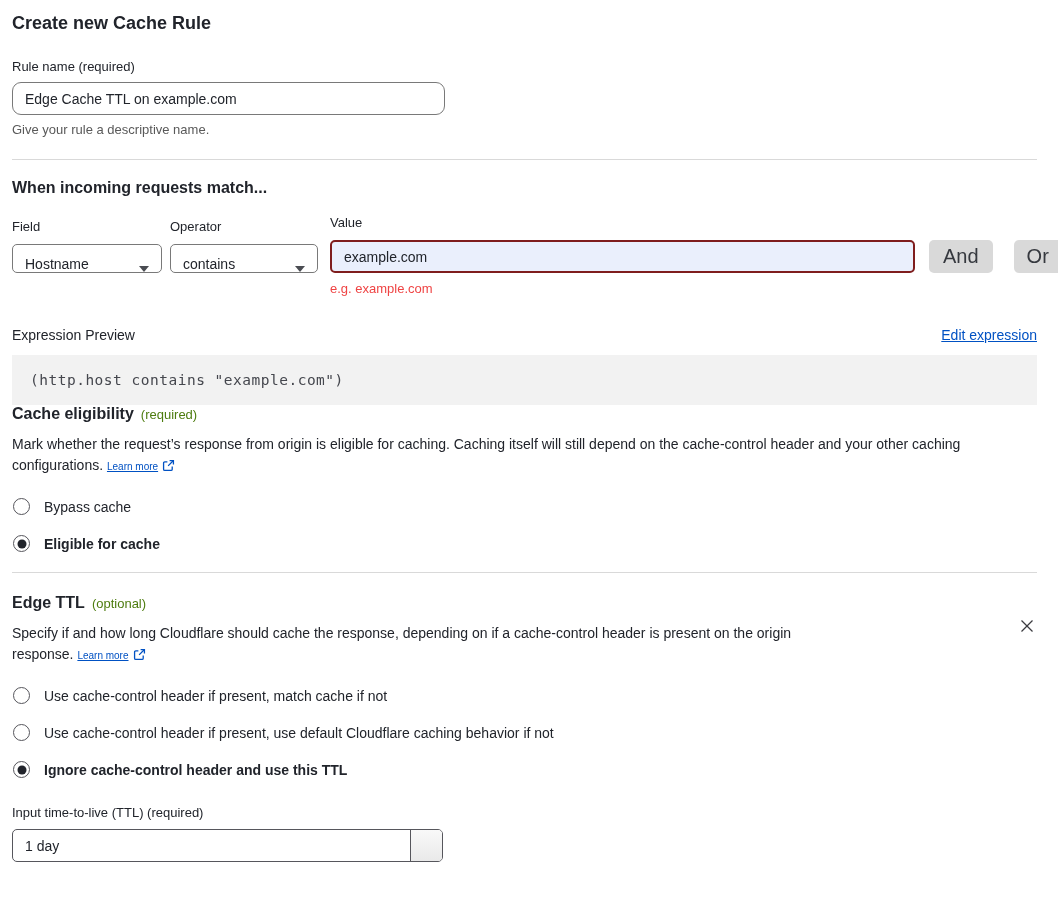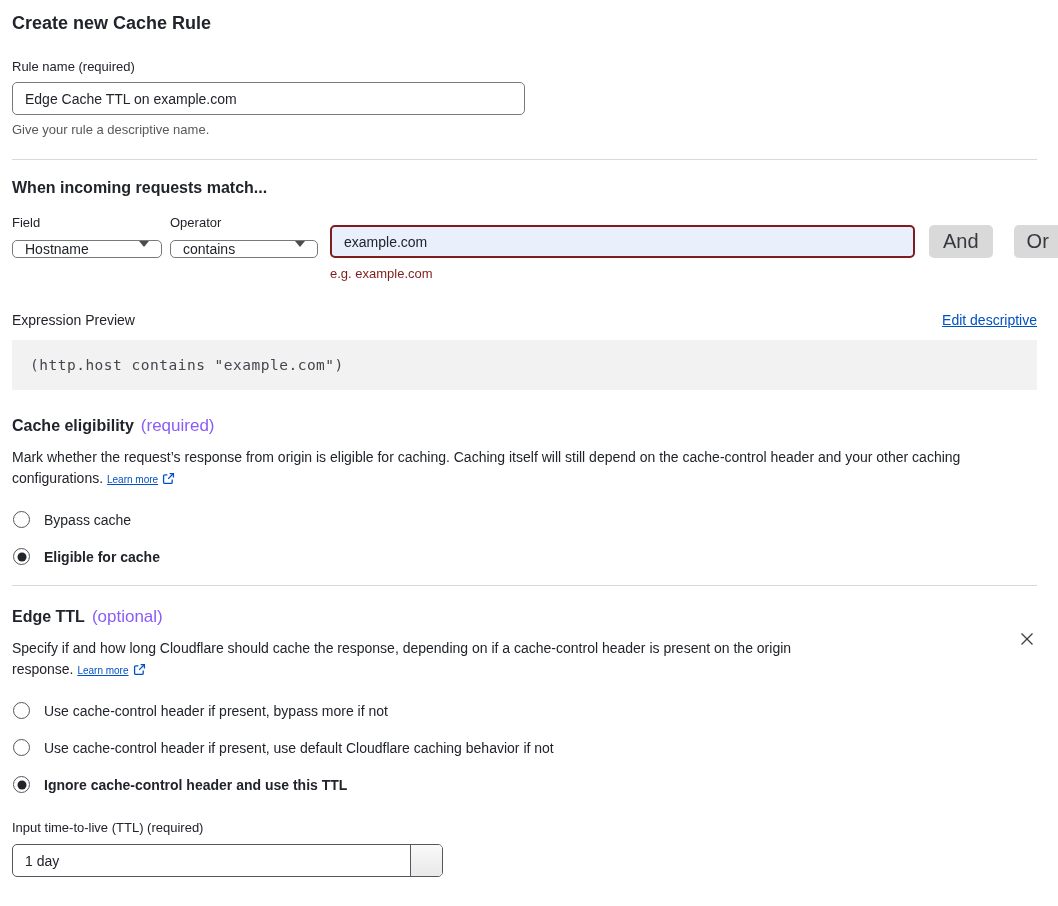--- a/index.html
+++ b/index.html
@@ -15,35 +15,35 @@
   .page-title { font-size: 18px; font-weight: 700; color: #21242b; margin-bottom: 25px; }
 
   .field-label { font-size: 13px; color: #21242b; margin-bottom: 8px; display: block; }
 
   .text-input {
     height: 33px; border: 1px solid #797979; border-radius: 5px;
     padding: 0 12px; font-size: 14px; color: #21242b; background: #fff;
     font-family: "Liberation Sans", "DejaVu Sans", sans-serif;
     outline: none; display: block;
   }
-  .rule-name-input { width: 513px; }
+  .rule-name-input { width: 433px; border-radius: 9px; }
 
   .help-text { font-size: 13px; color: #595959; margin-top: 7px; }
 
   .divider { border: none; border-top: 1px solid #d9d9d9; margin-top: 22px; }
 
   .section-heading { font-size: 16px; font-weight: 700; color: #21242b; }
   .h-match { margin-top: 19px; }
 
   .match-row { display: flex; align-items: flex-end; margin-top: 18px; }
   .match-col .col-label { font-size: 13px; color: #21242b; margin-bottom: 10px; display: block; }
 
   .select-widget {
-    height: 18px; border: 1px solid #797979; border-radius: 5px; background: #fff;
-    display: flex; align-items: flex-start; justify-content: space-between;
+    height: 29px; border: 1px solid #797979; border-radius: 5px; background: #fff;
+    display: flex; align-items: flex-end; justify-content: space-between;
     padding: 0 12px; font-size: 14px; color: #21242b; cursor: pointer;
   }
   .w-field { width: 150px; }
   .col-operator { margin-left: 8px; }
   .w-operator { width: 148px; }
   .col-value { margin-left: 12px; }
 
   .caret-down {
     width: 0; height: 0; border-left: 5px solid transparent; border-right: 5px solid transparent;
     border-top: 6px solid #4a4c52;
@@ -54,40 +54,40 @@
     background: #eaeffc; border: 2px solid #7f1d1d;
   }
 
   .small-btn {
     height: 33px; margin-left: 14px; padding: 0 14px;
     background: #d9d9d9; color: #36393f; border: none; border-radius: 5px;
     font-size: 20px; font-family: inherit; cursor: pointer;
   }
   .btn-or { margin-left: 21px; padding: 0 13px; }
 
-  .eg-help { font-size: 13px; color: #7f1d1d; margin: 8px 0 0 318px; }
+  .eg-help { font-size: 13px; color: #ef4444; margin: 8px 0 0 318px; }
 
   .expr-head { display: flex; justify-content: space-between; align-items: flex-start; margin-top: 31px; }
   .expr-label { font-size: 14px; color: #21242b; }
   .link { color: #0051c3; font-size: 14px; text-decoration: underline; cursor: pointer; }
 
   .code-block {
     margin-top: 12px; height: 50px; background: #f2f2f2;
     display: flex; align-items: center; padding-left: 18px;
   }
   .code-text {
     font-family: "DejaVu Sans Mono", "Liberation Mono", monospace;
     font-size: 14.5px; color: #45474e; letter-spacing: 0.5px;
   }
 
   .h-then { margin-top: 25px; font-size: 17px; }
 
-  .sub-head { margin-top: 26px; display: flex; align-items: baseline; }
+  .sub-head { display: flex; align-items: baseline; }
   .sub-head .sub-title { font-size: 16px; font-weight: 700; color: #21242b; }
-  .sub-head .sub-badge { font-size: 17px; color: #8b5cf6; margin-left: 7px; }
+  .sub-head .sub-badge { font-size: 13px; color: #4d7c0f; margin-left: 7px; }
 
   .desc { font-size: 14px; color: #21242b; line-height: 21px; margin-top: 11px; }
   .desc-narrow { max-width: 838px; }
   .learn-link { color: #0051c3; font-size: 10px; text-decoration: underline; cursor: pointer; white-space: nowrap; }
   .ext-icon { display: inline-block; vertical-align: -2px; margin-left: 4px; }
 
   .radio-group { margin-top: 21px; }
   .radio-row { display: flex; align-items: center; margin-bottom: 20px; cursor: pointer; }
   .radio-circle {
     width: 17px; height: 17px; border: 1.5px solid #56565c; border-radius: 50%;
@@ -147,30 +147,31 @@
       </div>
     </div>
     <div class="match-col col-operator">
       <span class="col-label">Operator</span>
       <div class="select-widget w-operator">
         <span>contains</span>
         <span class="caret-down"></span>
       </div>
     </div>
     <div class="match-col col-value">
+      <span class="col-label">Value</span>
       <input class="text-input value-input" type="text" value="example.com" style="">
     </div>
     <button class="small-btn btn-and">And</button>
     <button class="small-btn btn-or">Or</button>
   </div>
   <div class="eg-help">e.g. example.com</div>
 
   <div class="expr-head">
     <span class="expr-label">Expression Preview</span>
-    <a class="link">Edit descriptive</a>
+    <a class="link">Edit expression</a>
   </div>
   <div class="code-block">
     <span class="code-text">(http.host contains "example.com")</span>
   </div>
 
 
   <div class="sub-head">
     <span class="sub-title">Cache eligibility</span>
     <span class="sub-badge">(required)</span>
   </div>
@@ -211,21 +212,21 @@
       <a class="learn-link"><span>Learn more</span><svg class="ext-icon" width="13" height="13" viewBox="0 0 14 14" fill="none" stroke="#0051c3" stroke-width="1.4">
             <path d="M11 8.2V11a1.3 1.3 0 0 1-1.3 1.3H3A1.3 1.3 0 0 1 1.7 11V4.3A1.3 1.3 0 0 1 3 3h2.8"></path>
             <path d="M8.2 1.7h4.1v4.1"></path>
             <path d="M12.3 1.7 6.6 7.4"></path>
           </svg></a>
     </p>
 
     <div class="radio-group">
       <div class="radio-row">
         <span class="radio-circle"></span>
-        <span class="radio-label">Use cache-control header if present, bypass more if not</span>
+        <span class="radio-label">Use cache-control header if present, match cache if not</span>
       </div>
       <div class="radio-row">
         <span class="radio-circle"></span>
         <span class="radio-label">Use cache-control header if present, use default Cloudflare caching behavior if not</span>
       </div>
       <div class="radio-row">
         <span class="radio-circle checked"></span>
         <span class="radio-label selected">Ignore cache-control header and use this TTL</span>
       </div>
     </div>

